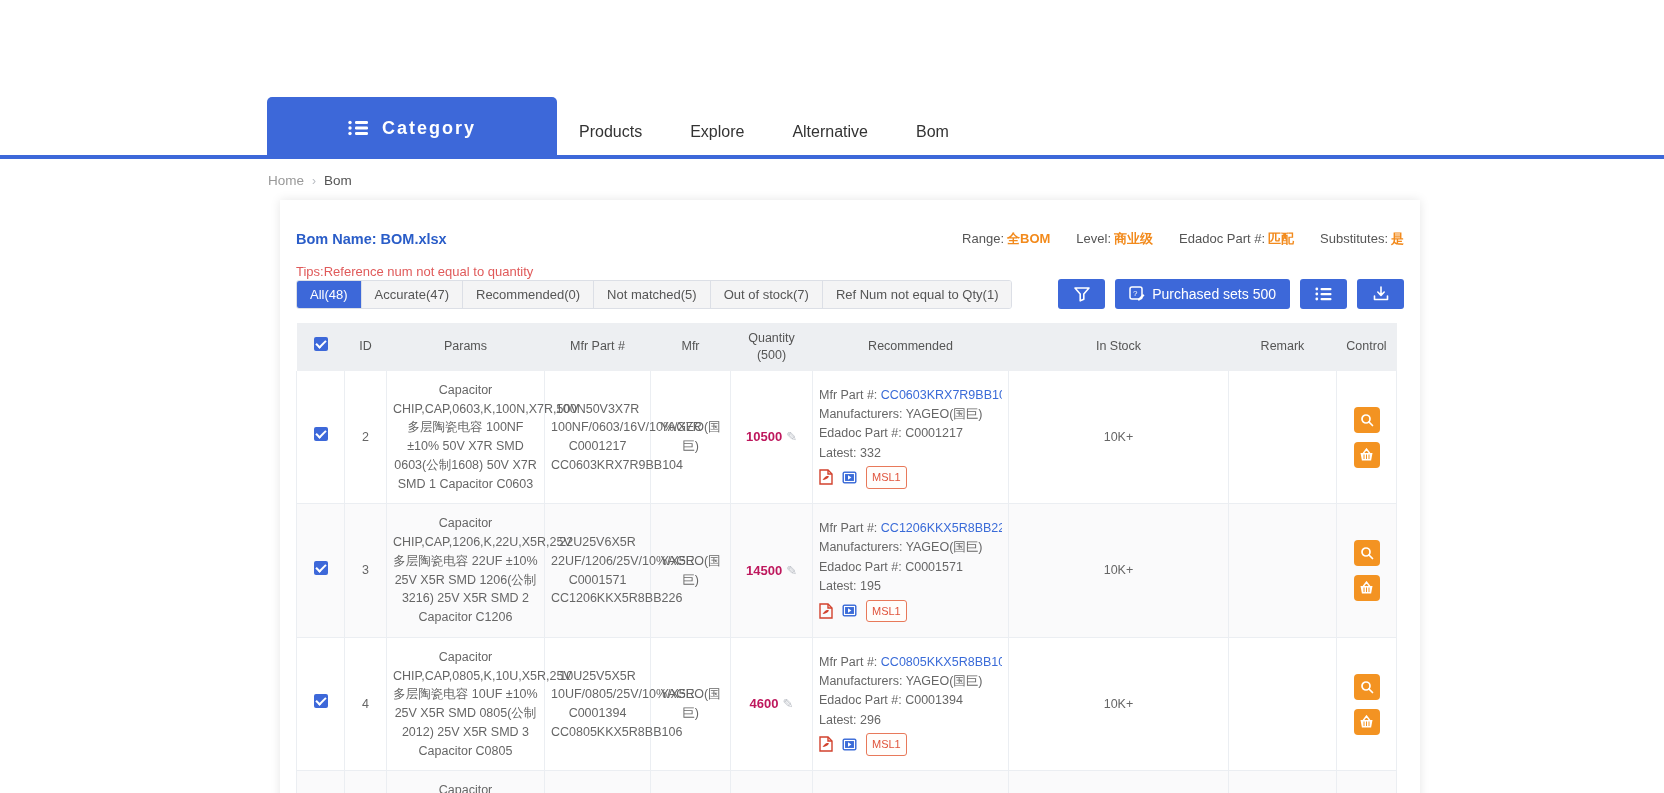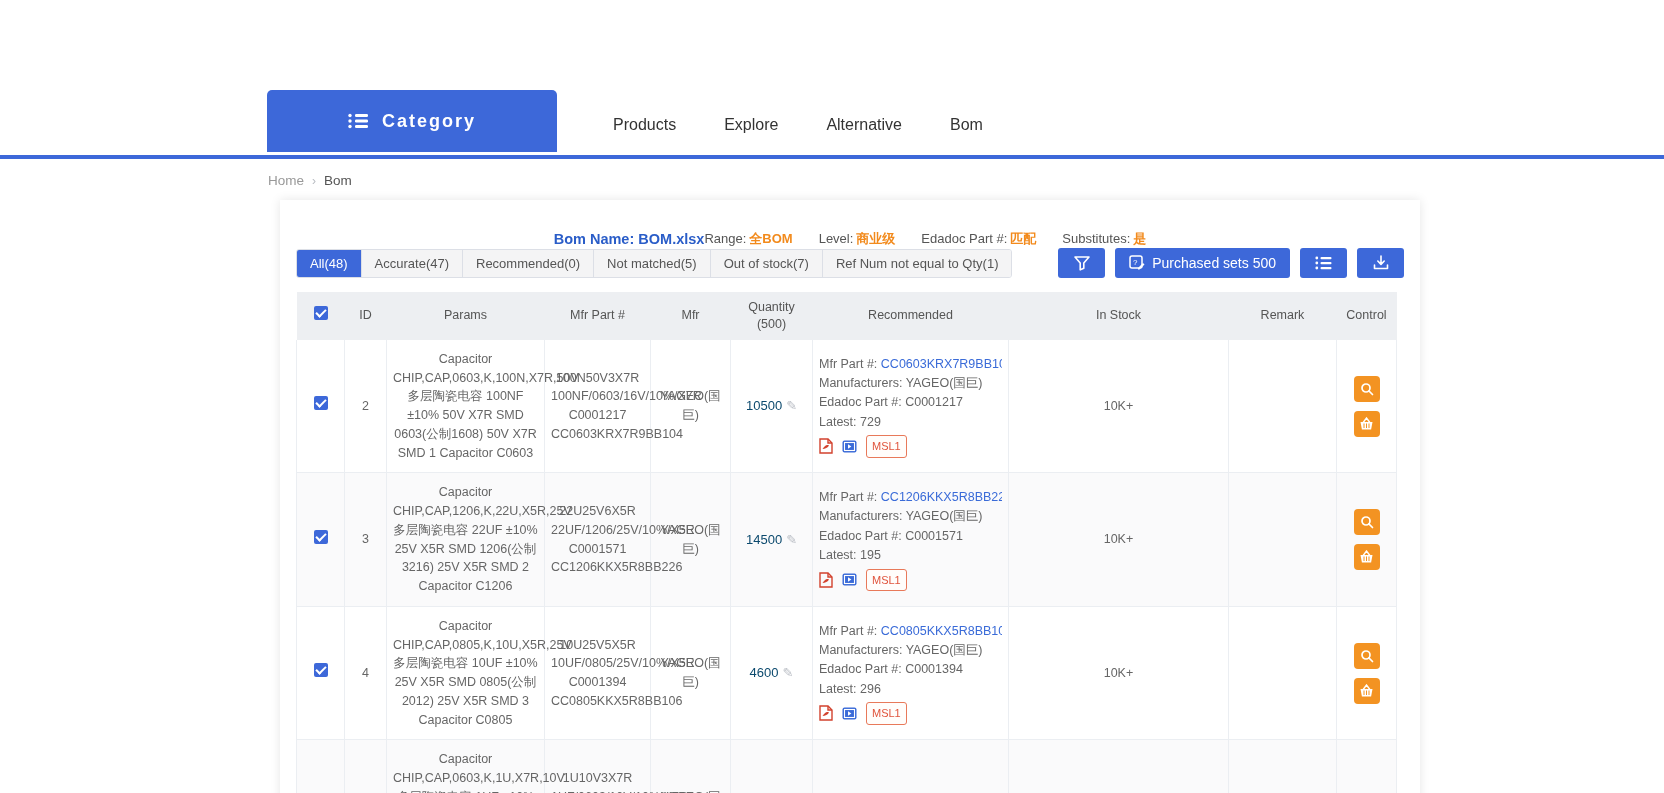--- a/index.html
+++ b/index.html
@@ -2,38 +2,38 @@
 <html><head>
 <meta charset="utf-8">
 <style>
   * { margin:0; padding:0; box-sizing:border-box; }
   html,body { width:1664px; height:793px; overflow:hidden; background:#ffffff;
     font-family:"Liberation Sans","DejaVu Sans",sans-serif; }
 
   
   .topnav { position:relative; height:159px; background:#fff; }
   .blue-line { position:absolute; left:0; bottom:0; width:100%; height:4px; background:#3d68d9; }
-  .nav-inner { position:absolute; left:267px; bottom:7px; display:flex; align-items:flex-end; }
+  .nav-inner { position:absolute; left:267px; bottom:0; display:flex; align-items:flex-end; }
   .category-btn { width:290px; height:62px; background:#3d68d9; color:#fff;
     border:none; border-radius:5px 5px 0 0; display:flex; align-items:center; justify-content:center;
     gap:14px; font-size:18px; font-weight:bold; letter-spacing:2px; cursor:pointer; }
-  .nav-links { display:flex; align-items:center; gap:48px; margin:0 0 18px 56px; }
+  .nav-links { display:flex; align-items:center; gap:48px; margin:0 0 18px 22px; }
   .nav-link { font-size:16px; color:#333; cursor:pointer; text-decoration:none; }
 
   
   .breadcrumb { display:flex; align-items:flex-end; gap:8px; padding:14px 0 0 268px; font-size:13.5px; }
   .crumb-home { color:#999; cursor:pointer; }
   .crumb-sep { color:#b8bcc2; font-size:12px; }
   .crumb-current { color:#555; }
 
   
   .card { position:relative; margin:12px 0 0 280px; width:1140px; background:#fff;
     box-shadow:0 0 10px rgba(0,0,0,0.10); padding:30px 16px 20px 16px; min-height:600px; }
 
-  .card-head { display:flex; justify-content:center; align-items:center; }
+  .card-head { display:flex; justify-content:space-between; align-items:center; }
   .bom-name { font-size:14.5px; font-weight:bold; color:#2a5dc8; }
   .bom-meta { display:flex; gap:26px; font-size:13px; color:#555; }
   .meta-item .meta-val { color:#f28a1c; font-weight:bold; margin-left:3px; }
   .tips { margin-top:16px; font-size:13px; color:#e05a5a; }
 
   
   .tab-row { display:flex; align-items:center; }
   .tabs { display:flex; border:1px solid #dcdfe6; border-radius:3px; overflow:hidden; }
   .tab { padding:6px 13px; font-size:13px; color:#555; background:#f4f4f5;
     border-right:1px solid #dcdfe6; cursor:pointer; white-space:nowrap; }
@@ -57,21 +57,21 @@
   tbody tr:nth-child(even) { background:#fafafb; }
   .col-check{width:48px}.col-id{width:42px}.col-params{width:158px}.col-mpn{width:106px}
   .col-mfr{width:80px}.col-qty{width:82px}.col-rec{width:196px}.col-stock{width:220px}
   .col-remark{width:108px}.col-control{width:60px}
 
   .checkbox { width:14px; height:14px; background:#3d68d9; border-radius:2px;
     display:inline-block; position:relative; cursor:pointer; }
   .checkbox::after { content:""; position:absolute; left:4px; top:1px; width:4px; height:8px;
     border:solid #fff; border-width:0 2px 2px 0; transform:rotate(45deg); }
 
-  .qty-val { color:#0c4a6e; font-weight:normal; font-size:13px; }
+  .qty-val { color:#be185d; font-weight:bold; font-size:13px; }
   .qty-edit { color:#b9bdc4; font-size:13px; margin-left:4px; cursor:pointer; display:inline-block; }
 
   .rec-cell { text-align:left; }
   .rec-line { white-space:nowrap; overflow:hidden; font-size:12.5px; color:#666; line-height:1.55; }
   .rec-link { color:#3a6bd8; cursor:pointer; }
   .rec-icons { display:flex; align-items:center; gap:8px; margin-top:3px; }
   .msl-badge { font-size:11px; color:#e0543c; border:1px solid #e8795a; border-radius:3px;
     padding:2px 5px; background:#fffdfb; }
 
   .ctrl-stack { display:flex; flex-direction:column; align-items:center; gap:9px; }
@@ -130,20 +130,21 @@
       </span>
       <span class="meta-item">
         <span>Edadoc Part #:</span><span class="meta-val">匹配</span>
       </span>
       <span class="meta-item">
         <span>Substitutes:</span><span class="meta-val">是</span>
       </span>
     </div>
   </div>
 
+  <div class="tips">Tips:Reference num not equal to quantity</div>
 
   <div class="tab-row">
     <div class="tabs">
       <div class="tab active">All(48)</div>
       <div class="tab">Accurate(47)</div>
       <div class="tab">Recommended(0)</div>
       <div class="tab">Not matched(5)</div>
       <div class="tab">Out of stock(7)</div>
       <div class="tab">Ref Num not equal to Qty(1)</div>
     </div>
@@ -227,21 +228,21 @@
         <td>Capacitor CHIP,CAP,0603,K,100N,X7R,50V 多层陶瓷电容 100NF ±10% 50V X7R SMD 0603(公制1608) 50V X7R SMD 1 Capacitor C0603</td>
         <td>100N50V3X7R 100NF/0603/16V/10%/X7R C0001217 CC0603KRX7R9BB104</td>
         <td>YAGEO(国巨)</td>
         <td>
           <span class="qty-val">10500</span><span class="qty-edit">✎</span>
         </td>
         <td class="rec-cell">
           <div class="rec-line"><span>Mfr Part #:</span> <span class="rec-link">CC0603KRX7R9BB104</span></div>
           <div class="rec-line"><span>Manufacturers:</span> <span>YAGEO(国巨)</span></div>
           <div class="rec-line"><span>Edadoc Part #:</span> <span>C0001217</span></div>
-          <div class="rec-line"><span>Latest:</span> <span>729</span></div>
+          <div class="rec-line"><span>Latest:</span> <span>332</span></div>
           <div class="rec-icons">
             <span>
               <svg class="icon-svg" width="14" height="16" viewBox="0 0 14 16">
                   <path d="M1 1h8l4 4v10H1z" fill="none" stroke="#d2422e" stroke-width="1.4"></path>
                   <path d="M9 1v4h4" fill="none" stroke="#d2422e" stroke-width="1.4"></path>
                   <path d="M3.5 11c2-3 4-5 6.5-3.5-1 2-4 3.5-6.5 3.5z" fill="#d2422e"></path>
                 </svg>
             </span>
             <span>
               <svg class="icon-svg" width="17" height="15" viewBox="0 0 17 15">

